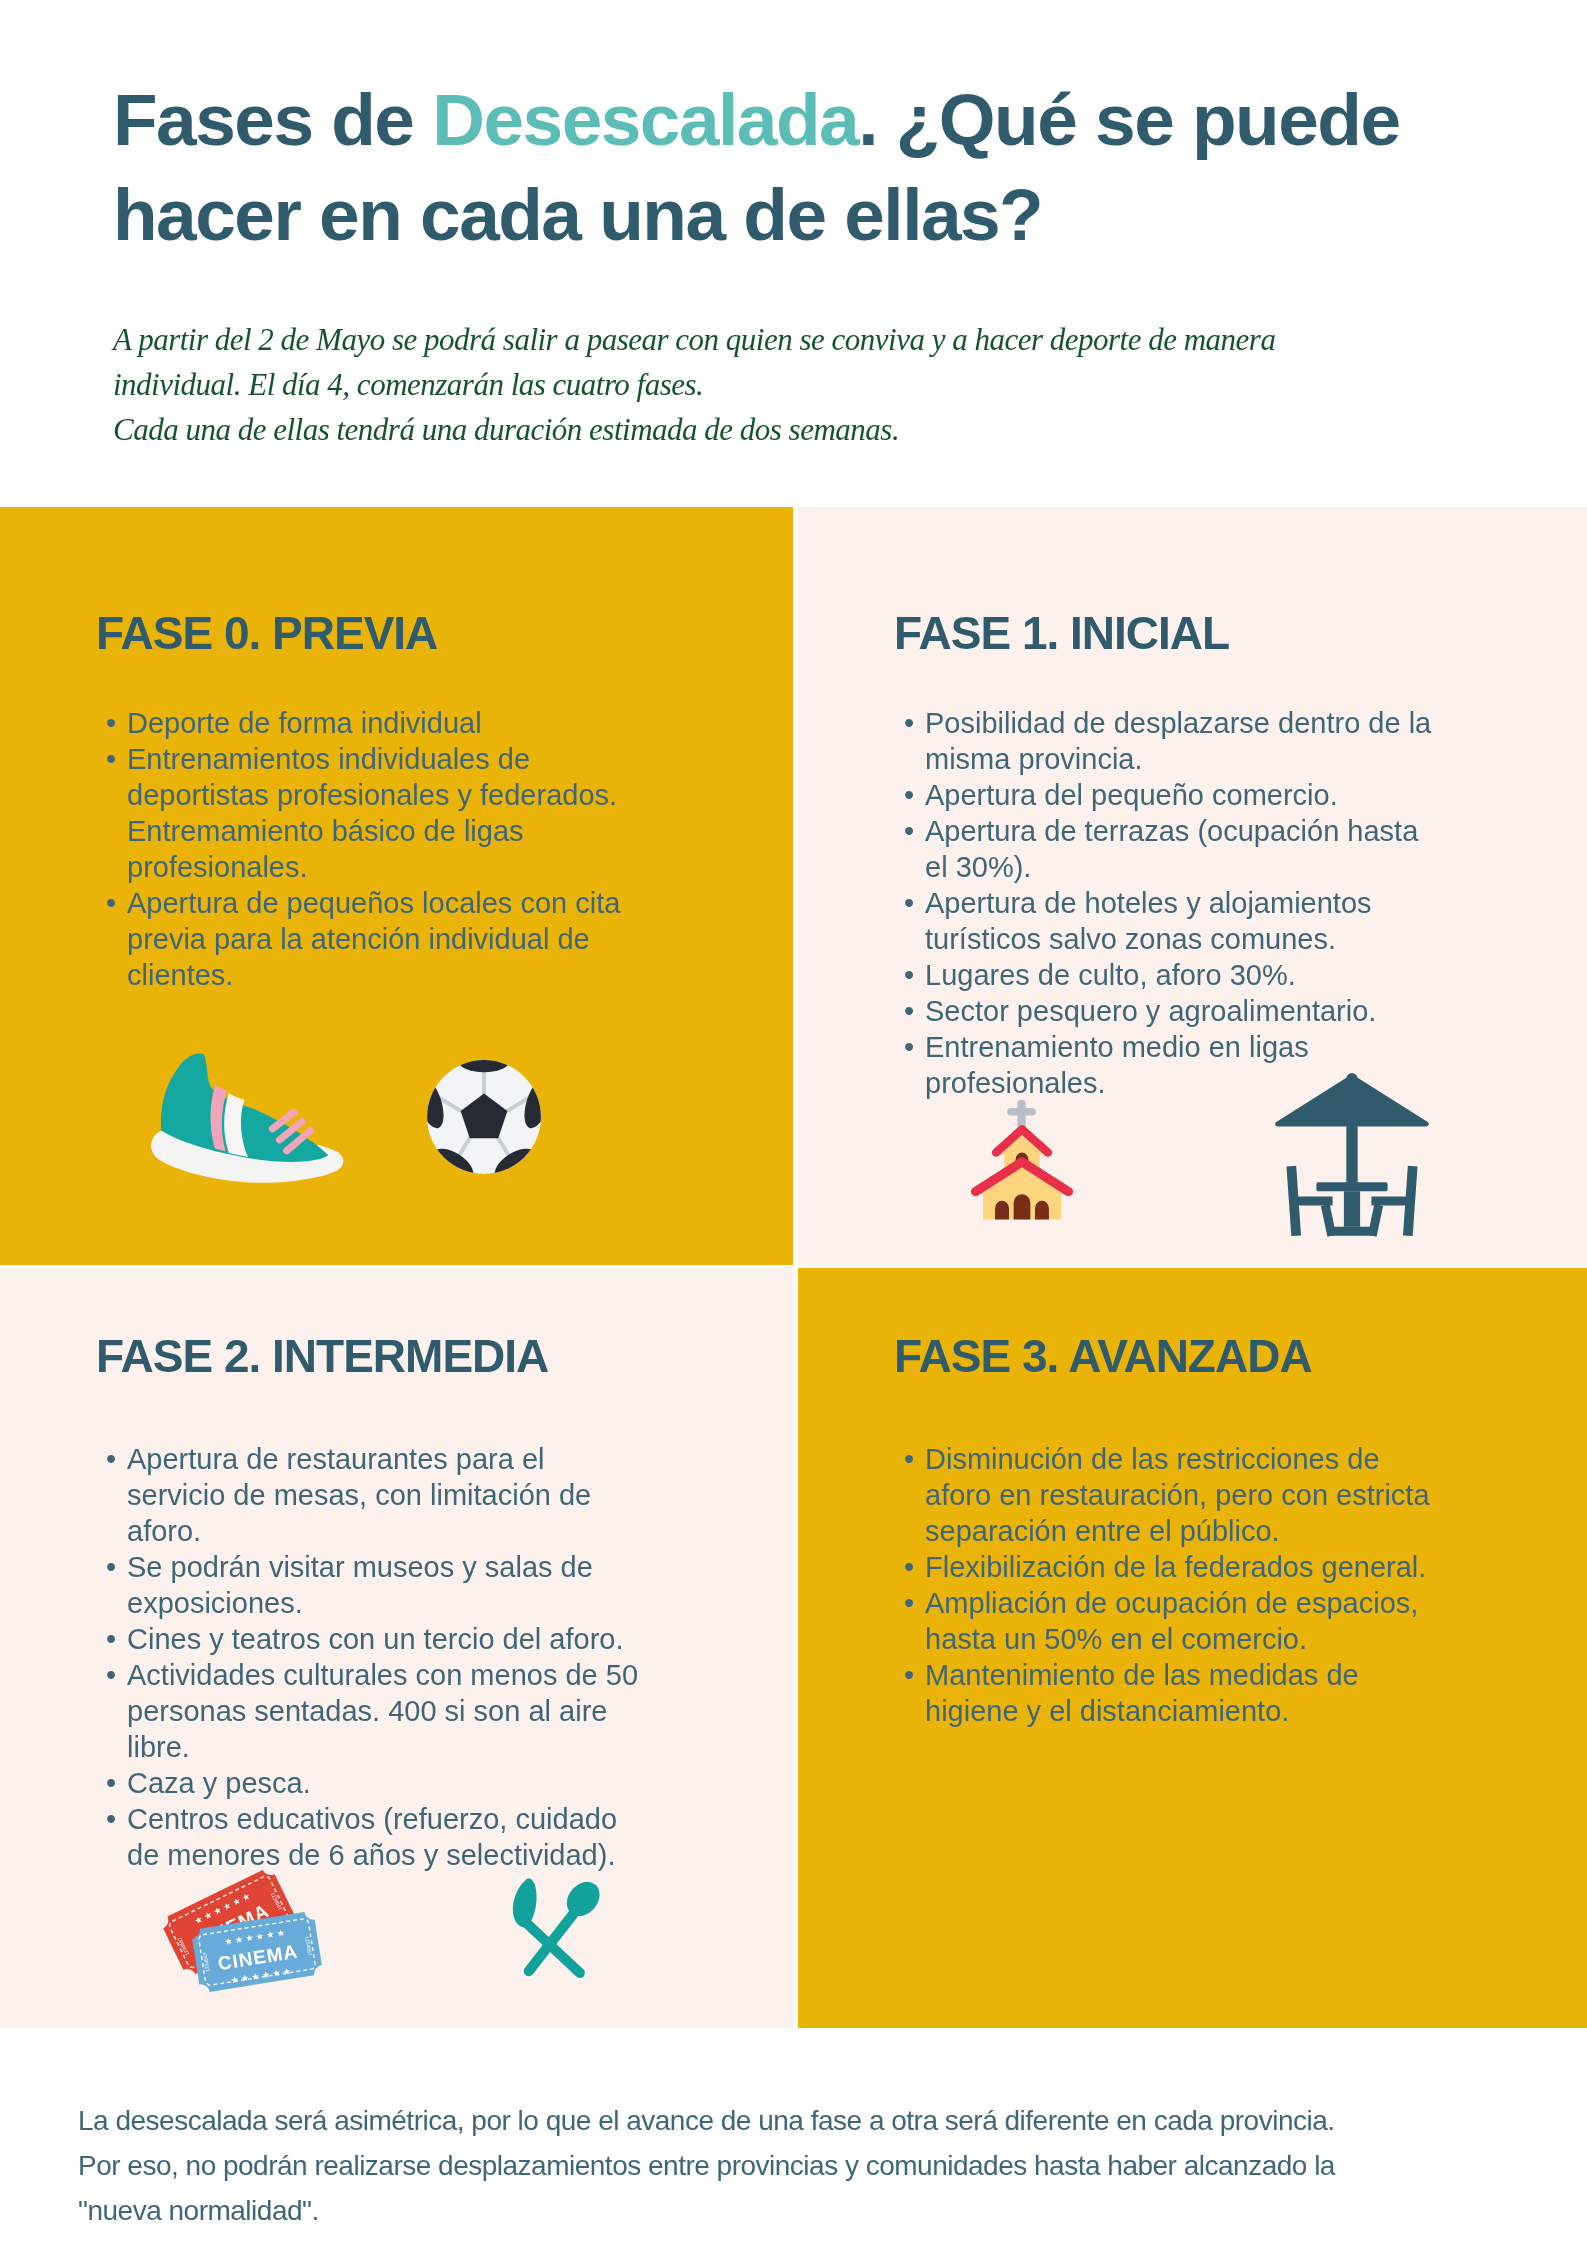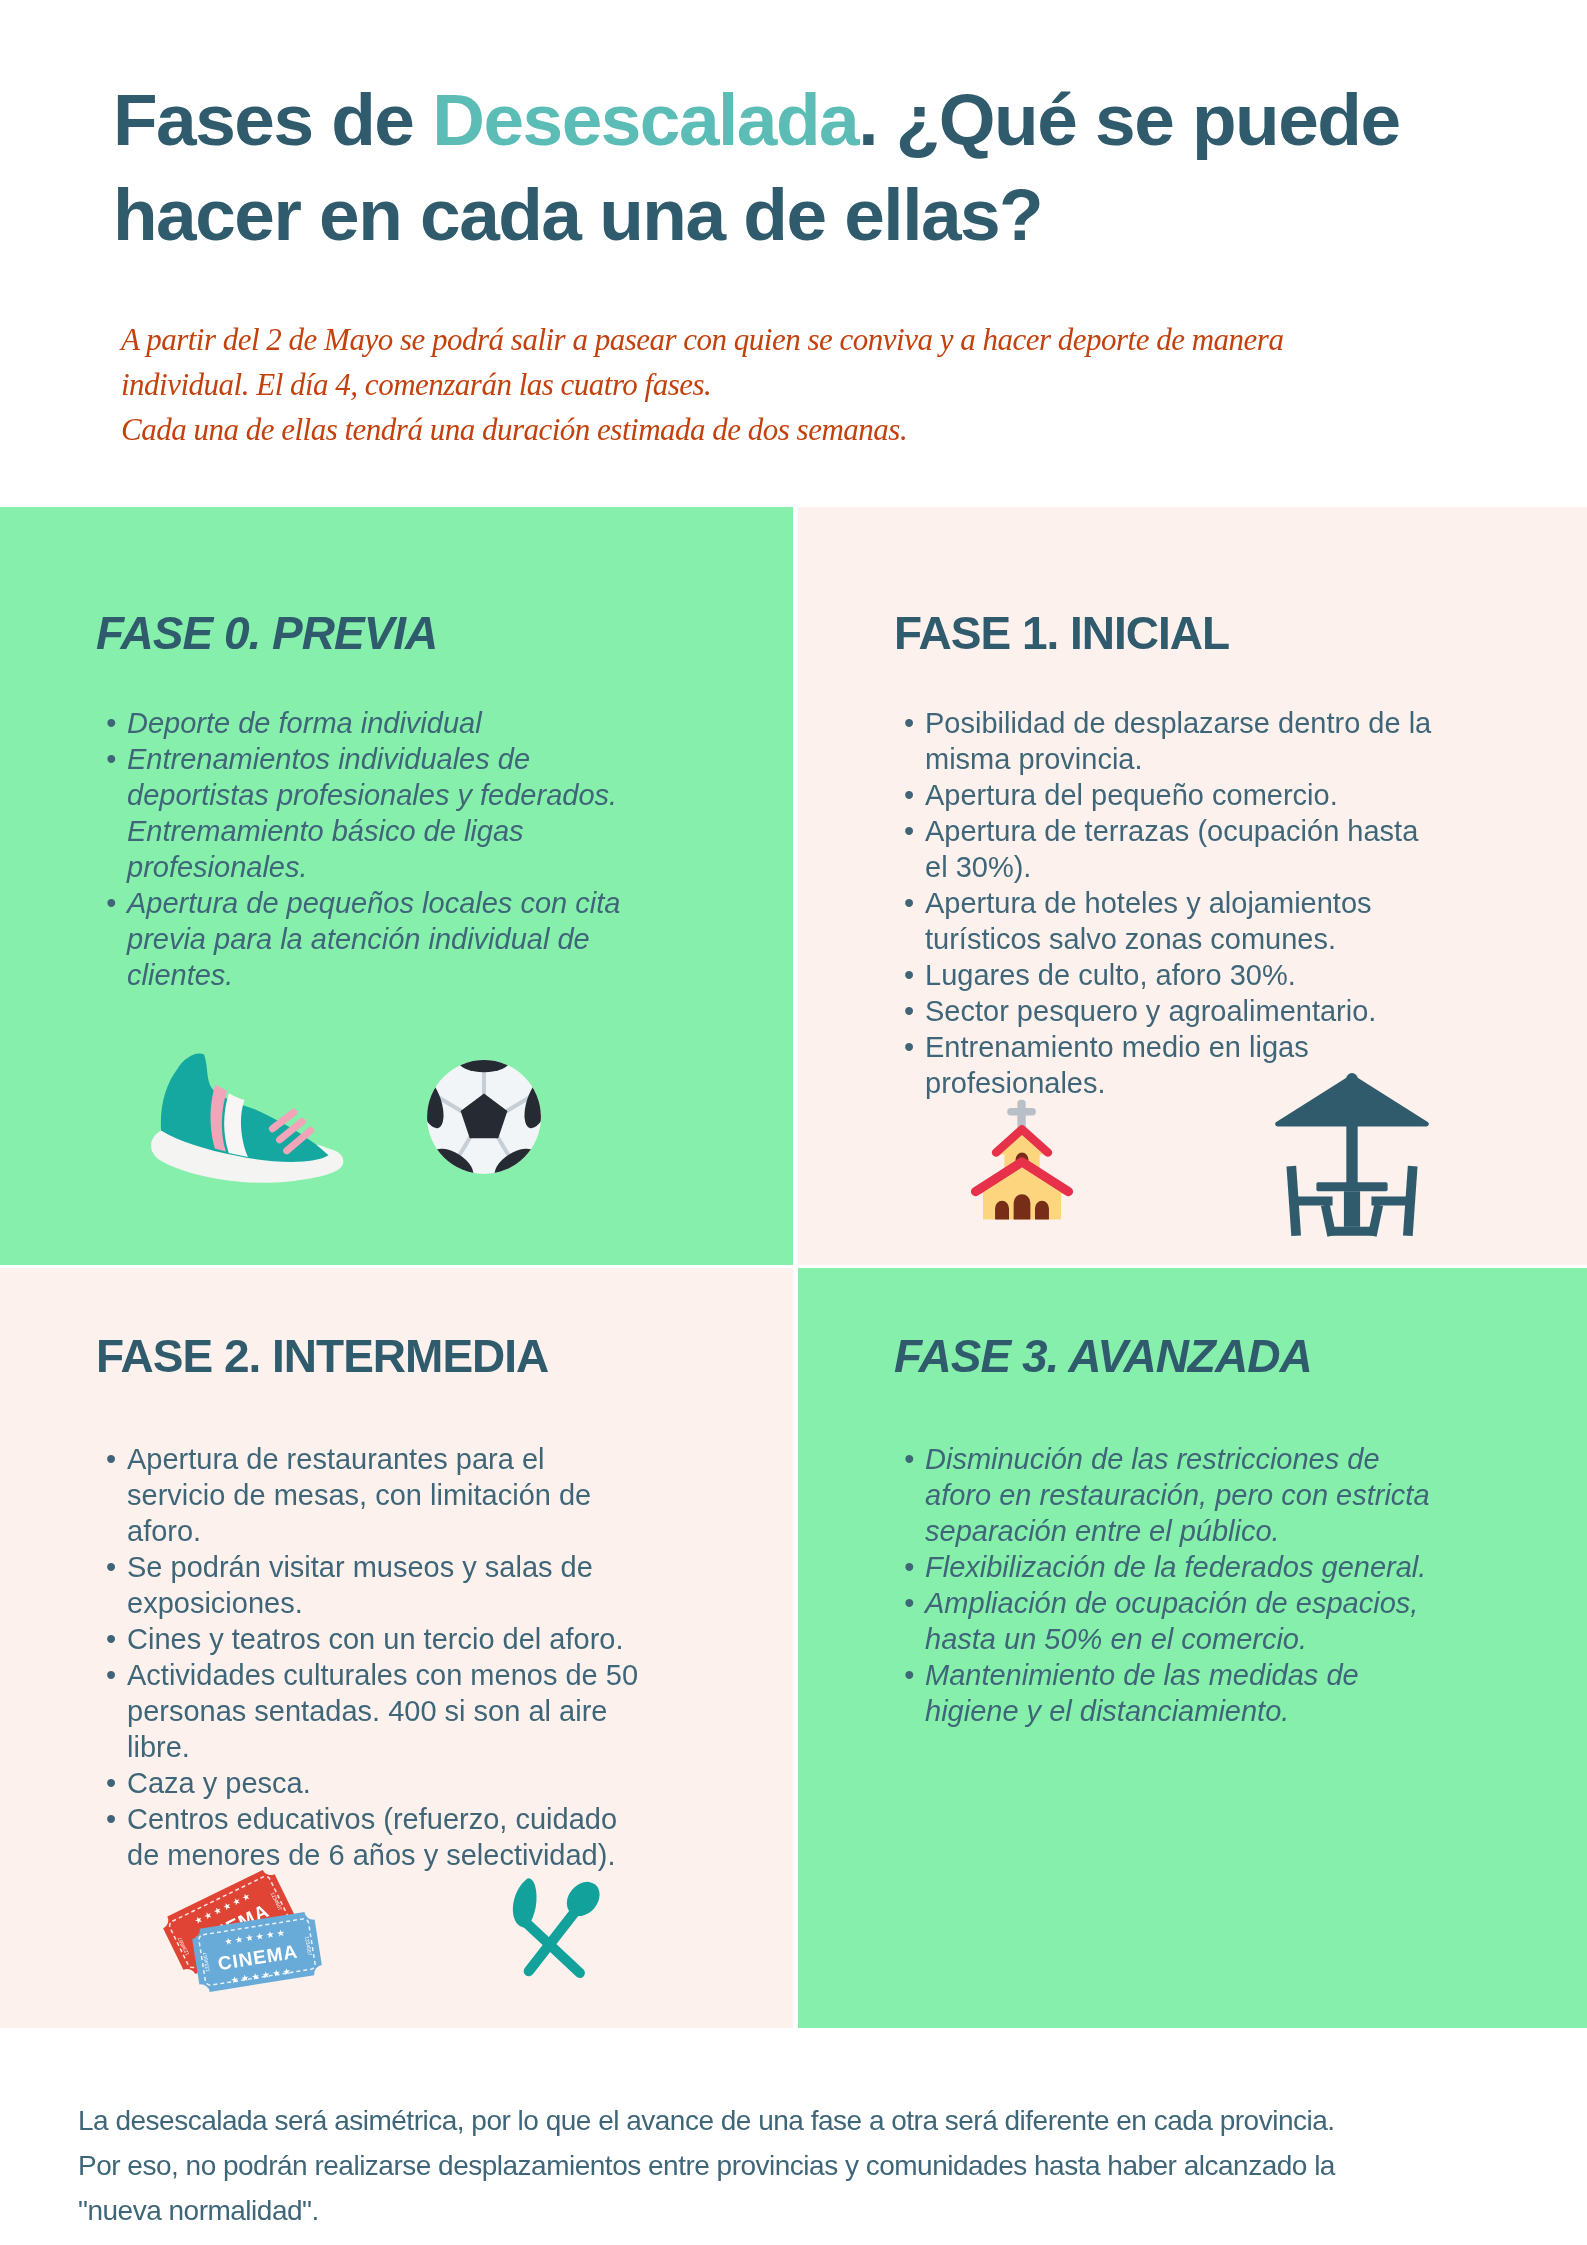--- a/index.html
+++ b/index.html
@@ -4,29 +4,29 @@
 <style>
   html,body{margin:0;padding:0;background:#ffffff;}
   .page{position:relative;width:1587px;height:2245px;background:#ffffff;overflow:hidden;
         font-family:"Liberation Sans",sans-serif;}
 
   
   .header{box-sizing:border-box;height:507px;padding:72px 60px 0 113px;}
   .title{margin:0;font-size:73px;font-weight:bold;letter-spacing:-1.5px;
          color:#2f5b6d;line-height:95px;}
   .title .accent{color:#5cbcb6;}
-  .subtitle{margin:55px 0 0 8px;font-family:"Liberation Serif",serif;font-style:italic;
-            font-size:31px;letter-spacing:-0.5px;line-height:45px;color:#c2410c;
+  .subtitle{margin:55px 0 0 0;font-family:"Liberation Serif",serif;font-style:italic;
+            font-size:31px;letter-spacing:-0.5px;line-height:45px;color:#14532d;
             white-space:pre-line;}
 
   
   .grid{display:grid;grid-template-columns:793px 789px;grid-template-rows:758px 760px;
         gap:3px 5px;}
   .quad{position:relative;box-sizing:border-box;padding:0 86px 0 96px;}
-  .quad.teal{background:#86efac;font-style:italic;}
+  .quad.teal{background:#eab308;}
   .quad.pink{background:#fcf1ec;}
   .quad h2{margin:0;padding-top:100px;font-size:46px;font-weight:bold;
            letter-spacing:-1px;color:#2f5b6d;line-height:1.15;}
   .quad.row2 h2{padding-top:62px;}
   .quad ul{margin:45px 0 0 10px;padding:0;list-style:none;max-width:600px;}
   .quad.row2 ul{margin-top:58px;}
   .quad li{position:relative;padding-left:21px;font-size:29px;line-height:36px;
            color:#3f6678;white-space:pre-line;}
   .quad li::before{content:"\2022";position:absolute;left:0;top:0;color:#3f6678;}
 

